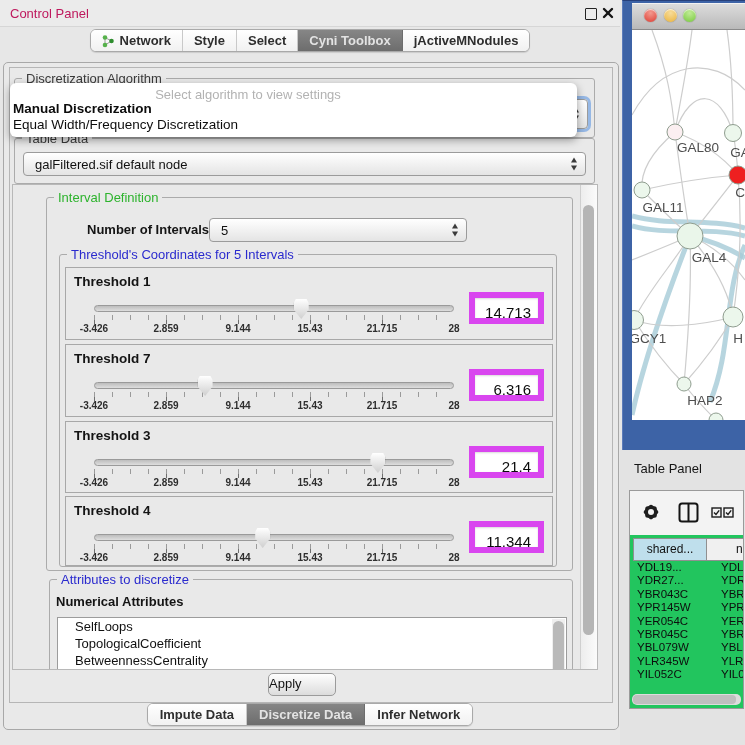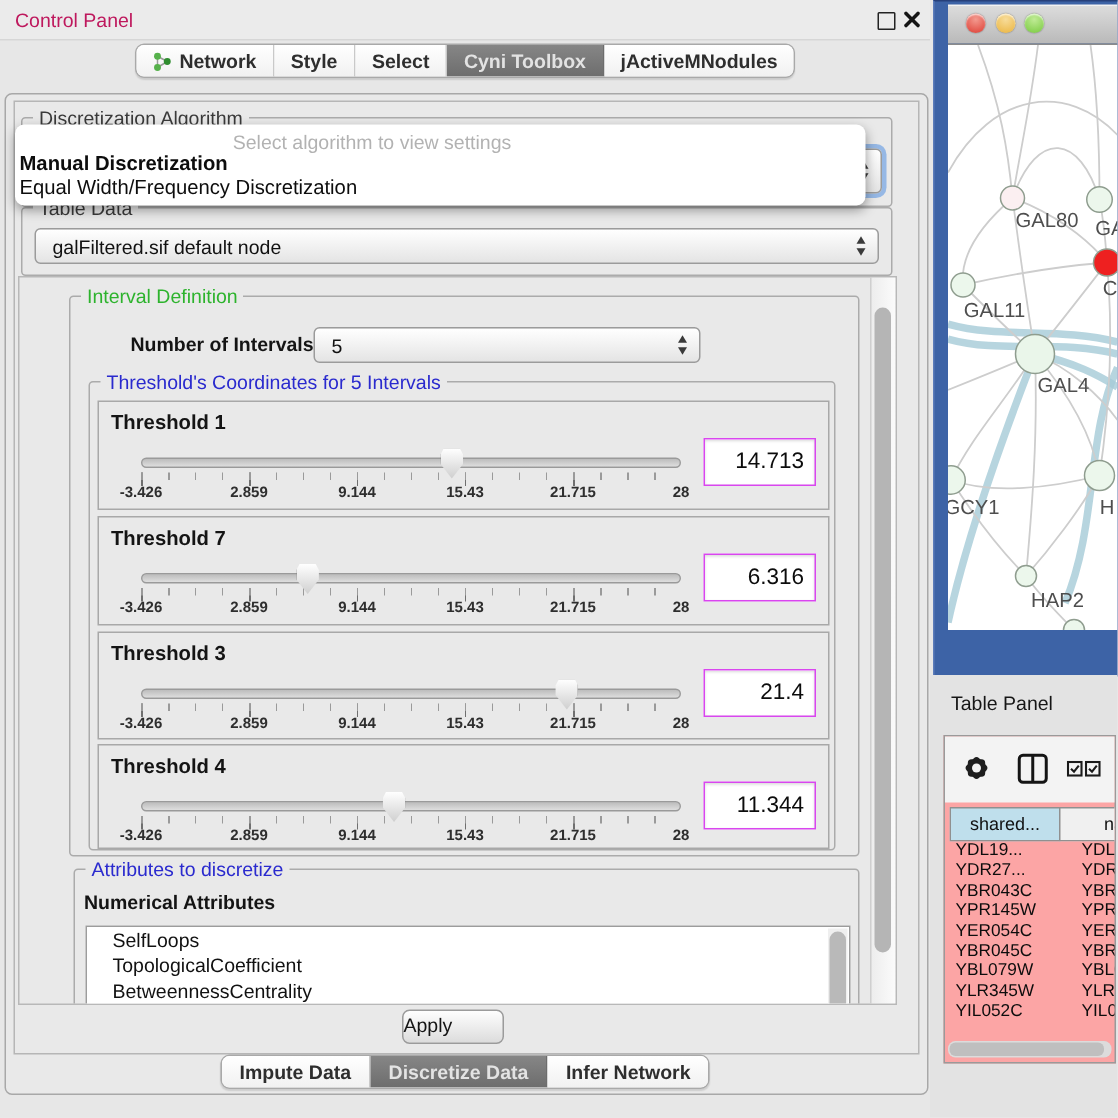--- a/index.html
+++ b/index.html
@@ -62,21 +62,21 @@
   .slider-thumb{position:absolute;top:0;width:15px;height:20px;margin-left:-8px;
                 background:linear-gradient(#ffffff,#cfcfcf);
                 clip-path:polygon(14% 0,86% 0,100% 20%,100% 52%,50% 100%,0 52%,0 20%);
                 filter:drop-shadow(0 0 1px #787878);}
   .slider-ticks{position:absolute;left:0;top:16px;width:100%;height:9px;
       background-image:repeating-linear-gradient(90deg,#9a9a9a 0 1px,transparent 1px 18px),
                        repeating-linear-gradient(90deg,#6f6f6f 0 1px,transparent 1px 72px);
       background-size:100% 5px,100% 9px;background-repeat:no-repeat,no-repeat;}
   .slider-ticklabels{position:absolute;left:0;top:24px;width:100%;height:12px;}
   .ticklabel{position:absolute;transform:translateX(-50%);font-size:10px;font-weight:bold;color:#2e2e2e;white-space:nowrap;}
-  .th-value{position:absolute;left:403px;top:24px;width:75px;height:32px;background:#fff;border:1px solid #d946ef;
+  .th-value{position:absolute;left:403px;top:24px;width:75px;height:32px;background:#fff;border:6px solid #d946ef;
             box-shadow:inset 0 1px 2px rgba(0,0,0,.15);font-size:15px;line-height:30px;text-align:right;
             padding-right:7px;box-sizing:border-box;color:#0c0c0c;}
 
   .attr-subtitle{position:absolute;left:6px;top:14px;font-size:13px;font-weight:bold;color:#141414;}
   .attr-list{position:absolute;left:7px;top:37px;width:508px;height:52px;background:#fff;border:1px solid #9c9c9c;overflow:hidden;}
   .attr-item{height:17px;line-height:17px;padding-left:17px;font-size:13px;color:#111;white-space:nowrap;}
   .attr-vscroll{position:absolute;right:1px;top:1px;bottom:1px;width:13px;background:#efefef;}
   .attr-vthumb{position:absolute;left:1px;top:2px;width:11px;height:78px;border-radius:6px;background:#b9b9b9;}
 
   .apply-btn{left:268px;top:673px;width:66px;height:21px;background:linear-gradient(#fefefe,#dcdcdc);
@@ -96,21 +96,21 @@
   .net-canvas{left:632px;top:30px;width:113px;height:390px;background:#ffffff;overflow:hidden;}
   .net-edges{position:absolute;left:0;top:0;}
   .net-nodes{position:absolute;left:0;top:0;width:100%;height:100%;}
   .net-node{position:absolute;width:0;height:0;}
   .net-dot{position:absolute;transform:translate(-50%,-50%);border-radius:50%;border:1px solid #8f9d8f;box-sizing:border-box;}
   .net-label{position:absolute;transform:translate(-50%,-50%);font-size:13.5px;color:#4e4e4e;white-space:nowrap;}
 
   
   .tp-region{left:620px;top:450px;width:125px;height:295px;background:#e3e3e3;}
   .tp-title{position:absolute;left:14px;top:11px;font-size:13px;color:#161616;}
-  .tp-box{position:absolute;left:9px;top:40px;width:115px;height:219px;border:1px solid #9a9a9a;background:#fca5a5;box-sizing:border-box;}
+  .tp-box{position:absolute;left:9px;top:40px;width:115px;height:219px;border:1px solid #9a9a9a;background:#22c55e;box-sizing:border-box;}
   .tp-toolbar{position:absolute;left:0;top:0;right:0;height:44px;background:#f3f3f3;}
   .tp-header{position:absolute;left:3px;top:47px;right:0;height:23px;display:flex;overflow:hidden;}
   .tp-hcell{flex:0 0 74px;border:1px solid #909090;background:#f0f0f0;text-align:center;font-size:12px;line-height:21px;
             box-sizing:border-box;color:#111;white-space:nowrap;overflow:hidden;}
   .tp-hcell:last-child{flex:0 0 90px;margin-left:-1px;}
   .tp-hcell.hl{background:#bfdfec;}
   .tp-rows{position:absolute;left:3px;top:70px;right:0;height:132px;overflow:hidden;}
   .tp-row{display:flex;height:13.4px;font-size:11.5px;line-height:13.4px;color:#0d0d0d;}
   .tp-c1{flex:0 0 75px;padding-left:4px;white-space:nowrap;overflow:hidden;}
   .tp-c2{flex:1;padding-left:9px;white-space:nowrap;overflow:hidden;}

